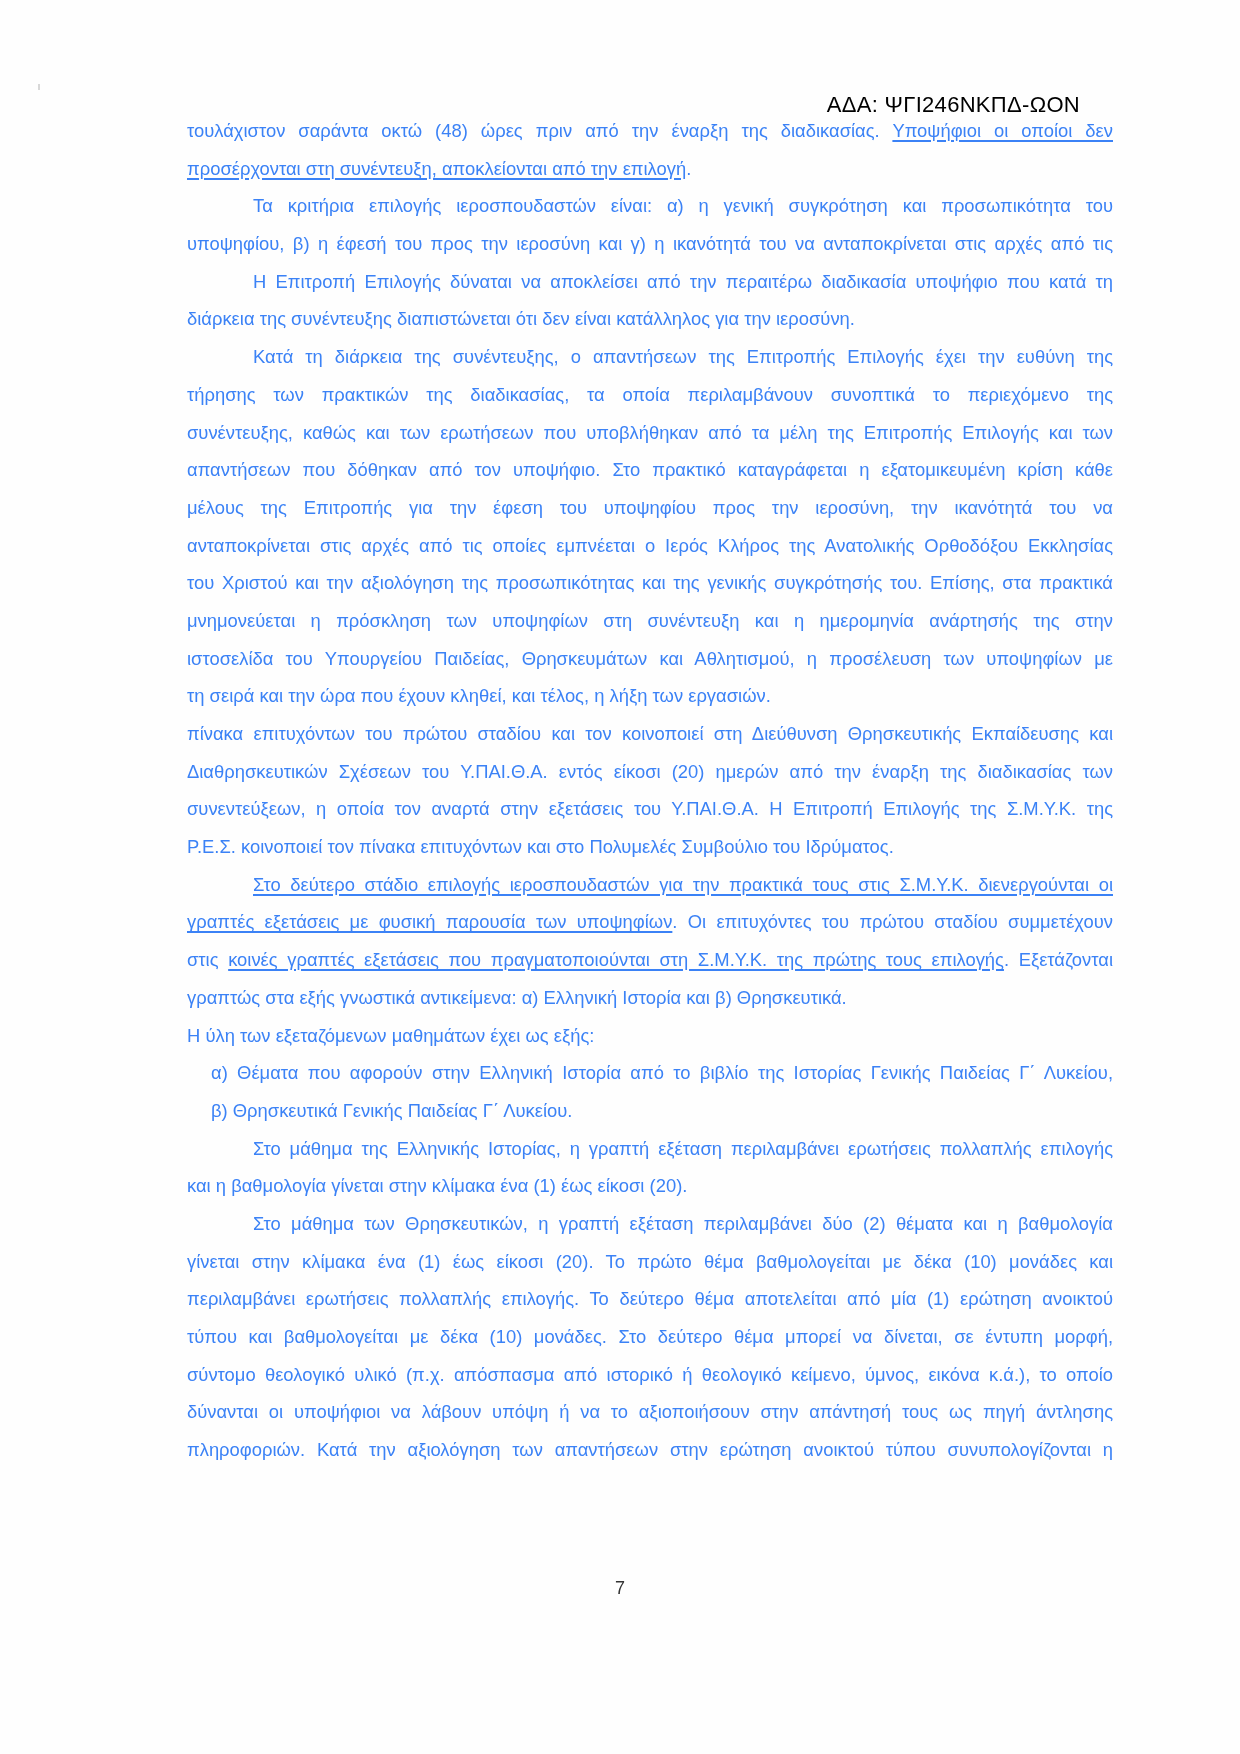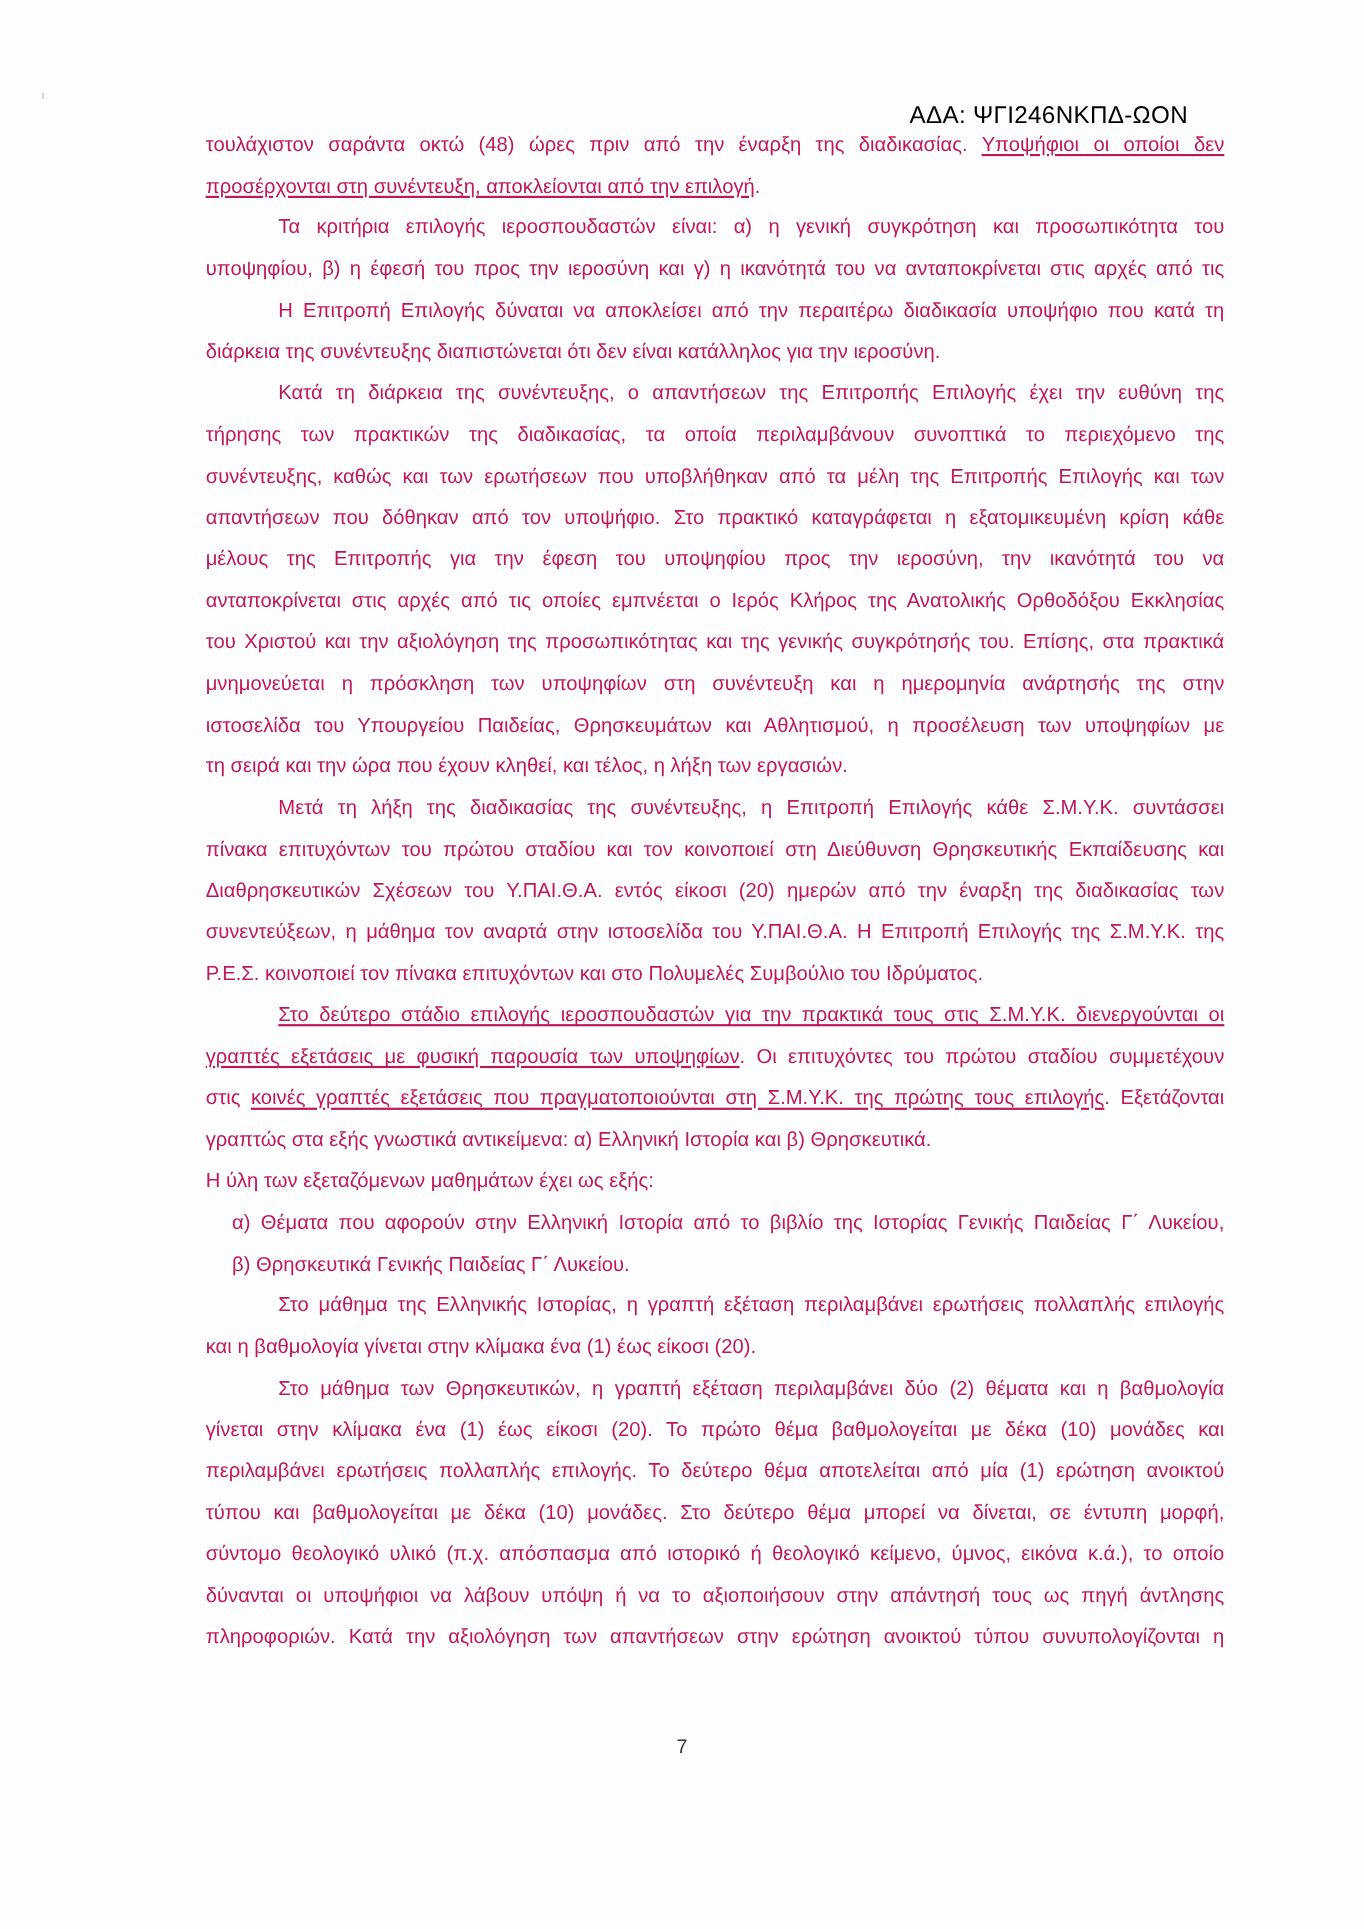--- a/index.html
+++ b/index.html
@@ -34,21 +34,21 @@
       top: 112px;
       width: 926px;
     }
     .line {
       height: 37.7px;
       line-height: 37.7px;
       font-size: 18.4px;
       white-space: nowrap;
       text-align: justify;
       text-align-last: justify;
-      color: #be185d;
+      color: #3b82f6;
     }
     .line.last { text-align-last: left; }
     .line.indent { padding-left: 66px; }
     .line.list { padding-left: 24px; }
     .line .seg { }
     .u { text-decoration: underline; text-underline-offset: 3px; text-decoration-thickness: 1.5px; }
     .page-number {
       position: absolute;
       top: 1578px;
       left: 0;
@@ -82,24 +82,23 @@
       <div class="line indent"><span class="seg">Κατά τη διάρκεια της συνέντευξης, ο απαντήσεων της Επιτροπής Επιλογής έχει την ευθύνη της</span></div>
       <div class="line"><span class="seg">τήρησης των πρακτικών της διαδικασίας, τα οποία περιλαμβάνουν συνοπτικά το περιεχόμενο της</span></div>
       <div class="line"><span class="seg">συνέντευξης, καθώς και των ερωτήσεων που υποβλήθηκαν από τα μέλη της Επιτροπής Επιλογής και των</span></div>
       <div class="line"><span class="seg">απαντήσεων που δόθηκαν από τον υποψήφιο. Στο πρακτικό καταγράφεται η εξατομικευμένη κρίση κάθε</span></div>
       <div class="line"><span class="seg">μέλους της Επιτροπής για την έφεση του υποψηφίου προς την ιεροσύνη, την ικανότητά του να</span></div>
       <div class="line"><span class="seg">ανταποκρίνεται στις αρχές από τις οποίες εμπνέεται ο Ιερός Κλήρος της Ανατολικής Ορθοδόξου Εκκλησίας</span></div>
       <div class="line"><span class="seg">του Χριστού και την αξιολόγηση της προσωπικότητας και της γενικής συγκρότησής του. Επίσης, στα πρακτικά</span></div>
       <div class="line"><span class="seg">μνημονεύεται η πρόσκληση των υποψηφίων στη συνέντευξη και η ημερομηνία ανάρτησής της στην</span></div>
       <div class="line"><span class="seg">ιστοσελίδα του Υπουργείου Παιδείας, Θρησκευμάτων και Αθλητισμού, η προσέλευση των υποψηφίων με</span></div>
       <div class="line last"><span class="seg">τη σειρά και την ώρα που έχουν κληθεί, και τέλος, η λήξη των εργασιών.</span></div>
-      <div class="line indent"><span class="seg">Μετά τη λήξη της διαδικασίας της συνέντευξης, η Επιτροπή Επιλογής κάθε Σ.Μ.Υ.Κ. συντάσσει</span></div>
       <div class="line"><span class="seg">πίνακα επιτυχόντων του πρώτου σταδίου και τον κοινοποιεί στη Διεύθυνση Θρησκευτικής Εκπαίδευσης και</span></div>
       <div class="line"><span class="seg">Διαθρησκευτικών Σχέσεων του Υ.ΠΑΙ.Θ.Α. εντός είκοσι (20) ημερών από την έναρξη της διαδικασίας των</span></div>
-      <div class="line"><span class="seg">συνεντεύξεων, η μάθημα τον αναρτά στην ιστοσελίδα του Υ.ΠΑΙ.Θ.Α. Η Επιτροπή Επιλογής της Σ.Μ.Υ.Κ. της</span></div>
+      <div class="line"><span class="seg">συνεντεύξεων, η οποία τον αναρτά στην εξετάσεις του Υ.ΠΑΙ.Θ.Α. Η Επιτροπή Επιλογής της Σ.Μ.Υ.Κ. της</span></div>
       <div class="line last"><span class="seg">Ρ.Ε.Σ. κοινοποιεί τον πίνακα επιτυχόντων και στο Πολυμελές Συμβούλιο του Ιδρύματος.</span></div>
       <div class="line indent"><span class="seg u">Στο δεύτερο στάδιο επιλογής ιεροσπουδαστών για την πρακτικά τους στις Σ.Μ.Υ.Κ. διενεργούνται οι</span></div>
       <div class="line"><span class="seg u">γραπτές εξετάσεις με φυσική παρουσία των υποψηφίων</span><span class="seg">. Οι επιτυχόντες του πρώτου σταδίου συμμετέχουν</span></div>
       <div class="line"><span class="seg">στις </span><span class="seg u">κοινές γραπτές εξετάσεις που πραγματοποιούνται στη Σ.Μ.Υ.Κ. της πρώτης τους επιλογής</span><span class="seg">. Εξετάζονται</span></div>
       <div class="line last"><span class="seg">γραπτώς στα εξής γνωστικά αντικείμενα: α) Ελληνική Ιστορία και β) Θρησκευτικά.</span></div>
       <div class="line last"><span class="seg">Η ύλη των εξεταζόμενων μαθημάτων έχει ως εξής:</span></div>
       <div class="line list"><span class="seg">α) Θέματα που αφορούν στην Ελληνική Ιστορία από το βιβλίο της Ιστορίας Γενικής Παιδείας Γ΄ Λυκείου,</span></div>
       <div class="line list last"><span class="seg">β) Θρησκευτικά Γενικής Παιδείας Γ΄ Λυκείου.</span></div>
       <div class="line indent"><span class="seg">Στο μάθημα της Ελληνικής Ιστορίας, η γραπτή εξέταση περιλαμβάνει ερωτήσεις πολλαπλής επιλογής</span></div>
       <div class="line last"><span class="seg">και η βαθμολογία γίνεται στην κλίμακα ένα (1) έως είκοσι (20).</span></div>

